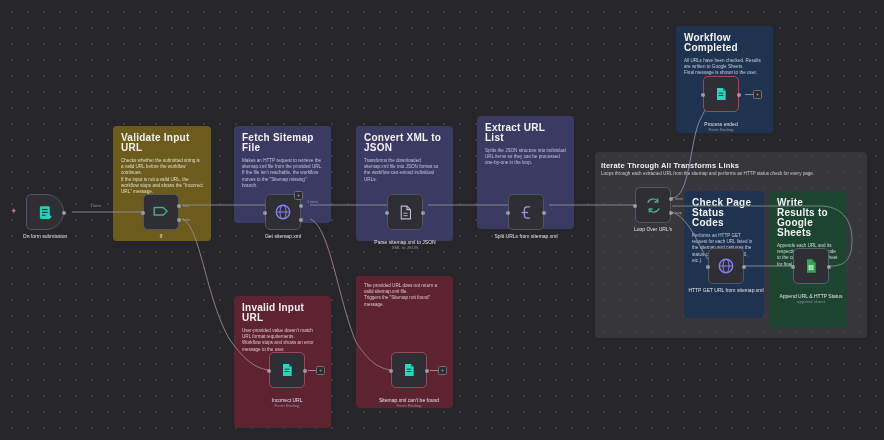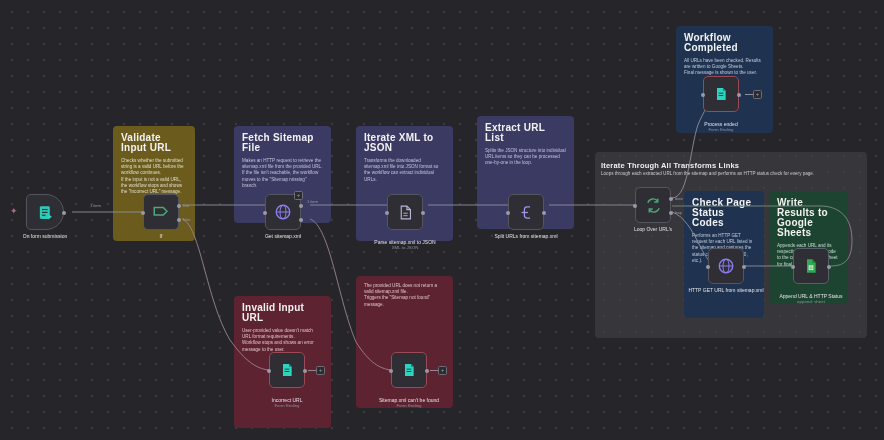--- a/index.html
+++ b/index.html
@@ -165,34 +165,34 @@
 </style>
 </head>
 <body>
 
 <div id="canvas">
 
   <div class="frame loopframe" style="left:595px;top:152px;width:272px;height:186px;"></div>
   <div class="frame-title" style="left:601px;top:161px;">Iterate Through All Transforms Links</div>
   <div class="frame-sub" style="left:601px;top:171px;width:262px;">Loops through each extracted URL from the sitemap and performs an HTTP status check for every page.</div>
 
-  <div class="note olive" style="left:113px;top:126px;width:82px;height:115px;">
+  <div class="note olive" style="left:113px;top:126px;width:98px;height:115px;">
     <div class="note-title">Validate Input URL</div>
     <div class="note-body">Checks whether the submitted string is a valid URL before the workflow continues.
 If the input is not a valid URL, the workflow stops and shows the "Incorrect URL" message.</div>
   </div>
 
   <div class="note indigo" style="left:234px;top:126px;width:97px;height:97px;">
     <div class="note-title">Fetch Sitemap File</div>
     <div class="note-body">Makes an HTTP request to retrieve the sitemap.xml file from the provided URL.
 If the file isn't reachable, the workflow moves to the "Sitemap missing" branch.</div>
   </div>
 
   <div class="note indigo" style="left:356px;top:126px;width:97px;height:115px;">
-    <div class="note-title">Iterate XML to JSON</div>
+    <div class="note-title">Convert XML to JSON</div>
     <div class="note-body">Transforms the downloaded sitemap.xml file into JSON format so the workflow can extract individual URLs.</div>
   </div>
 
   <div class="note indigo" style="left:477px;top:116px;width:97px;height:113px;">
     <div class="note-title">Extract URL List</div>
     <div class="note-body">Splits the JSON structure into individual URL items so they can be processed one-by-one in the loop.</div>
   </div>
 
   <div class="note crimson" style="left:234px;top:276px;width:97px;height:132px;margin-top:20px;">
     <div class="note-title">Invalid Input URL</div>
@@ -209,21 +209,21 @@
     <div class="note-title">Workflow Completed</div>
     <div class="note-body">All URLs have been checked. Results are written to Google Sheets.
 Final message is shown to the user.</div>
   </div>
 
   <div class="note navy" style="left:684px;top:191px;width:80px;height:127px;">
     <div class="note-title">Check Page Status Codes</div>
     <div class="note-body">Performs an HTTP GET request for each URL listed in the sitemap and captures the status code (200, 404, 500, etc.).</div>
   </div>
 
-  <div class="note green" style="left:769px;top:191px;width:78px;height:113px;">
+  <div class="note green" style="left:769px;top:191px;width:78px;height:137px;">
     <div class="note-title">Write Results to Google Sheets</div>
     <div class="note-body">Appends each URL and its respective HTTP status code to the connected spreadsheet for final reporting.</div>
   </div>
 
   <svg class="wires" viewBox="0 0 884 440">
     <g fill="none" stroke="#8f8f9c" stroke-width="0.9">
 
       <path d="M72,212 L142,212"></path>
 
       <path d="M182,205 L272,205"></path>

